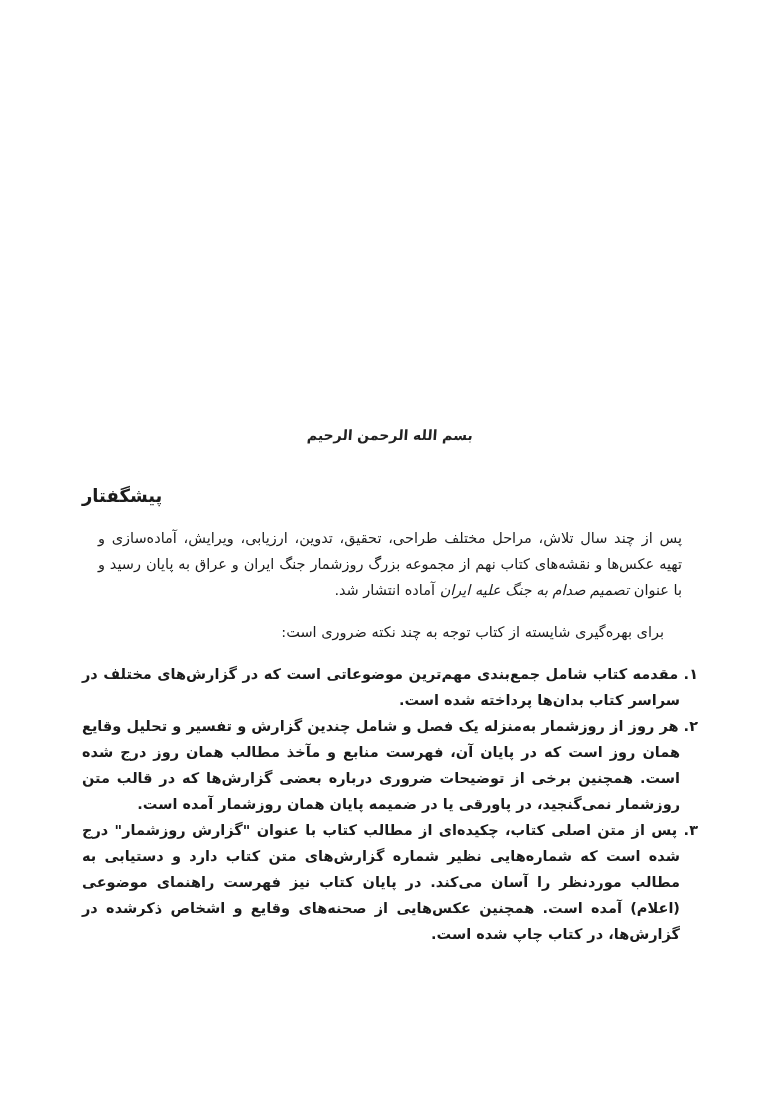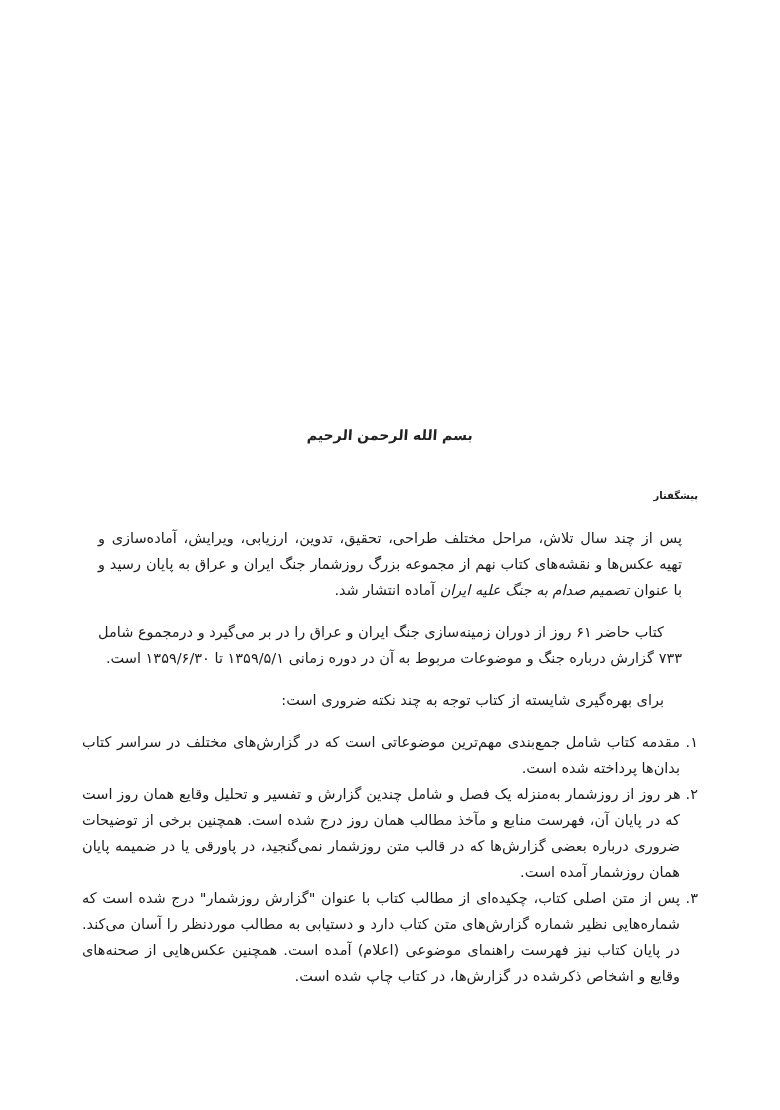--- a/index.html
+++ b/index.html
@@ -38,35 +38,36 @@
     top: 483px;
     right: 82px;
     width: 616px;
     direction: rtl;
     text-align: justify;
     font-size: 14.5px;
     line-height: 26px;
   }
   .preface-heading {
     font-weight: bold;
-    font-size: 10px;
+    font-size: 18px;
     margin: 0 0 2px 0;
-    text-align: right;
+    text-align: left;
   }
   p.para {
     margin: 16px;
   }
   p.para.indented {
     text-indent: 18px;
   }
   .book-title {
     font-style: italic;
   }
   .numbered-list {
     margin: 0;
+    font-weight: bold;
   }
   .list-item {
     margin: 0;
     padding-right: 18px;
     text-indent: -18px; 
   }
   .list-item .num {
     display: inline;
   }
 </style>
@@ -78,21 +79,20 @@
   <div class="bismillah">
     <span>بسم الله الرحمن الرحیم</span>
   </div>
 
   <div class="content">
 
     <h2 class="preface-heading">پیشگفتار</h2>
 
     <p class="para"><span>پس از چند سال تلاش، مراحل مختلف طراحی، تحقیق، تدوین، ارزیابی، ویرایش، آماده‌سازی و تهیه عکس‌ها و نقشه‌های کتاب نهم از مجموعه بزرگ روزشمار جنگ ایران و عراق به پایان رسید و با عنوان </span><span class="book-title">تصمیم صدام به جنگ علیه ایران</span><span> آماده انتشار شد.</span></p>
 
-    <p class="para indented">کتاب حاضر ۶۱ روز از دوران زمینه‌سازی جنگ ایران و عراق را در بر می‌گیرد و درمجموع شامل ۷۳۳ گزارش درباره جنگ و موضوعات مربوط به آن در دوره زمانی ۱۳۵۹/۵/۱ تا ۱۳۵۹/۶/۳۰ است.</p>
 
     <p class="para indented">برای بهره‌گیری شایسته از کتاب توجه به چند نکته ضروری است:</p>
 
     <div class="numbered-list">
 
       <p class="list-item"><span class="num">۱. </span><span>مقدمه کتاب شامل جمع‌بندی مهم‌ترین موضوعاتی است که در گزارش‌های مختلف در سراسر کتاب بدان‌ها پرداخته شده است.</span></p>
 
       <p class="list-item"><span class="num">۲. </span><span>هر روز از روزشمار به‌منزله یک فصل و شامل چندین گزارش و تفسیر و تحلیل وقایع همان روز است که در پایان آن، فهرست منابع و مآخذ مطالب همان روز درج شده است. همچنین برخی از توضیحات ضروری درباره بعضی گزارش‌ها که در قالب متن روزشمار نمی‌گنجید، در پاورقی یا در ضمیمه پایان همان روزشمار آمده است.</span></p>
 
       <p class="list-item"><span class="num">۳. </span><span>پس از متن اصلی کتاب، چکیده‌ای از مطالب کتاب با عنوان "گزارش روزشمار" درج شده است که شماره‌هایی نظیر شماره گزارش‌های متن کتاب دارد و دستیابی به مطالب موردنظر را آسان می‌کند. در پایان کتاب نیز فهرست راهنمای موضوعی (اعلام) آمده است. همچنین عکس‌هایی از صحنه‌های وقایع و اشخاص ذکرشده در گزارش‌ها، در کتاب چاپ شده است.</span></p>

